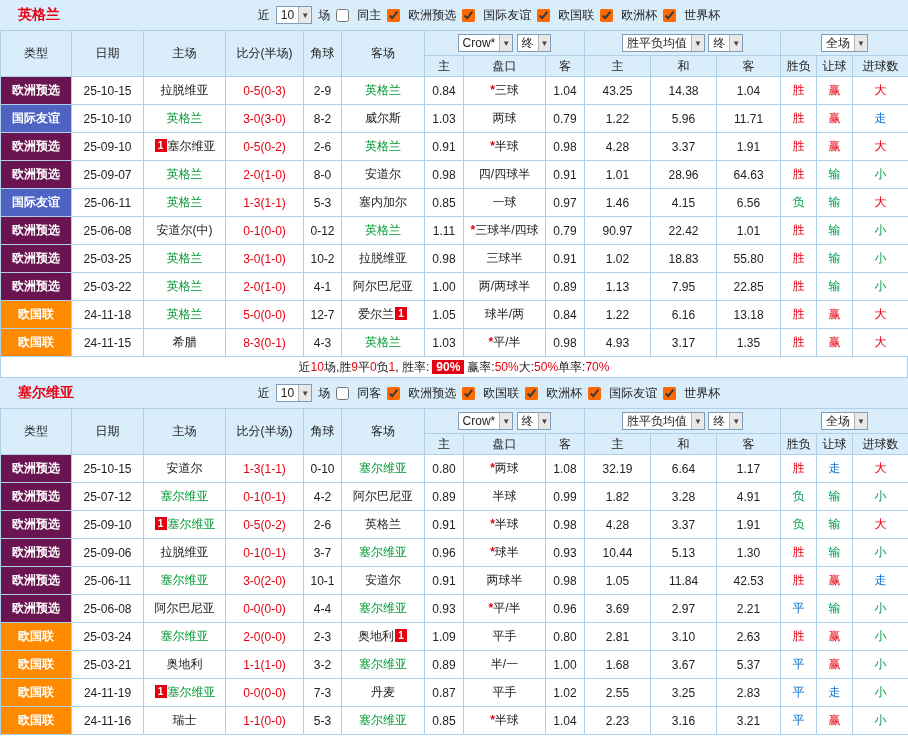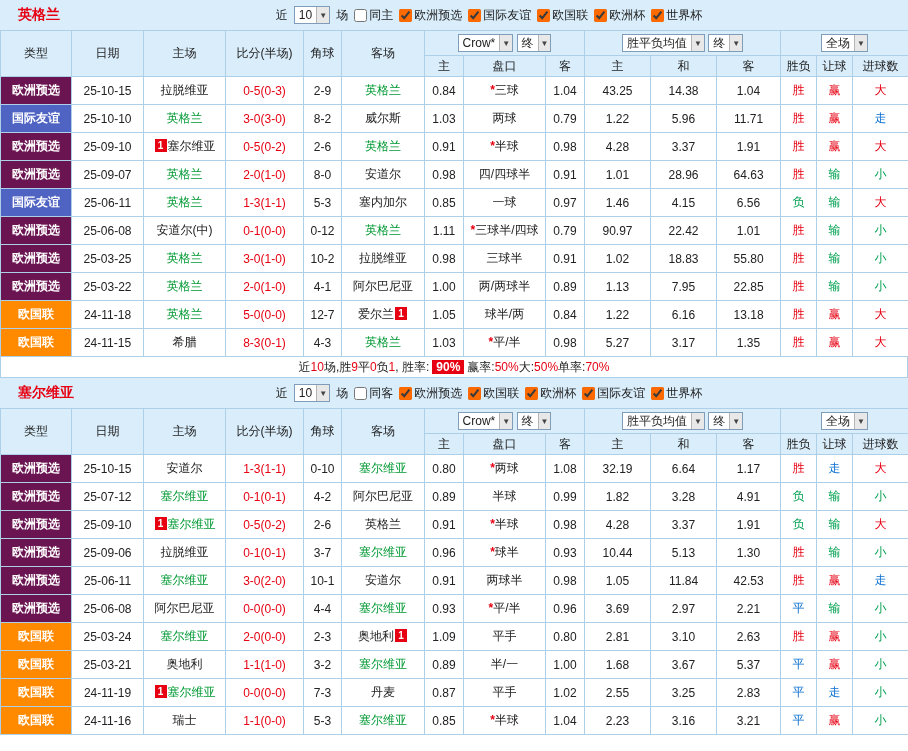--- a/index.html
+++ b/index.html
@@ -21,21 +21,21 @@
   .radio{display:flex;align-items:center;gap:4px;cursor:pointer}
   .rc{width:11px;height:11px;border-radius:50%;background:#fff;display:inline-flex;
       align-items:center;justify-content:center;border:1px solid #cfe9fb}
   .rc.on::after{content:"";width:5px;height:5px;border-radius:50%;background:#14578f}
   .close{position:absolute;right:4px;top:3px;width:24px;height:24px;background:#45b1ed;
     border:1px solid #8ed4fa;border-radius:2px;color:#fff;font-size:15px;font-weight:bold;
     line-height:20px;text-align:center;cursor:pointer;padding:0}
   .filter-bar{height:30px;background:var(--panel_blue);display:flex;align-items:center;position:relative}
   .team-label{position:absolute;left:18px;font-size:14px;font-weight:bold;color:var(--red)}
   .filters{margin:0 auto;display:flex;align-items:center;gap:6px;font-size:12px;color:#222;padding-left:70px}
-  .filters label.cb{display:flex;align-items:center;gap:2px;cursor:pointer}
+  .filters label.cb{display:flex;align-items:center;gap:8px;cursor:pointer}
   .filters input{width:13px;height:13px;accent-color:#ff6a00;margin:0}
   .fselect{display:inline-flex;align-items:center;background:#fff;border:1px solid #7f9db9;
     font-size:12px;color:#222;height:18px;padding-left:4px;cursor:pointer;vertical-align:middle}
   .fselect .farr{font-style:normal;font-size:8px;color:#444;background:#e8e8e8;
     border-left:1px solid #b5b5b5;height:100%;display:inline-flex;align-items:center;
     padding:0 2px;margin-left:4px}
   table{width:908px;border-collapse:collapse;table-layout:fixed}
   th,td{border:1px solid var(--grid_blue);text-align:center;font-size:12px;color:#222;
     white-space:nowrap;overflow:hidden;padding:0}
   thead th{background:var(--panel_blue);font-weight:normal}
@@ -319,21 +319,21 @@
           <tr>
             <td class="type" style="background: rgb(255, 138, 0);">欧国联</td>
             <td>24-11-15</td>
             <td><span class="team">希腊</span></td>
             <td class="score">8-3(0-1)</td>
             <td>4-3</td>
             <td><span class="team hl">英格兰</span></td>
             <td>1.03</td>
             <td><i class="star">*</i><span>平/半</span></td>
             <td>0.98</td>
-            <td>5.27</td>
+            <td>4.93</td>
             <td>3.17</td>
             <td>1.35</td>
             <td style="color: rgb(230, 0, 18);">胜</td>
             <td style="color: rgb(230, 0, 18);">赢</td>
             <td style="color: rgb(230, 0, 18);">大</td>
           </tr>
         </tbody>
     </table>
     <div class="summary">
         <span class="s-plain">近</span>

